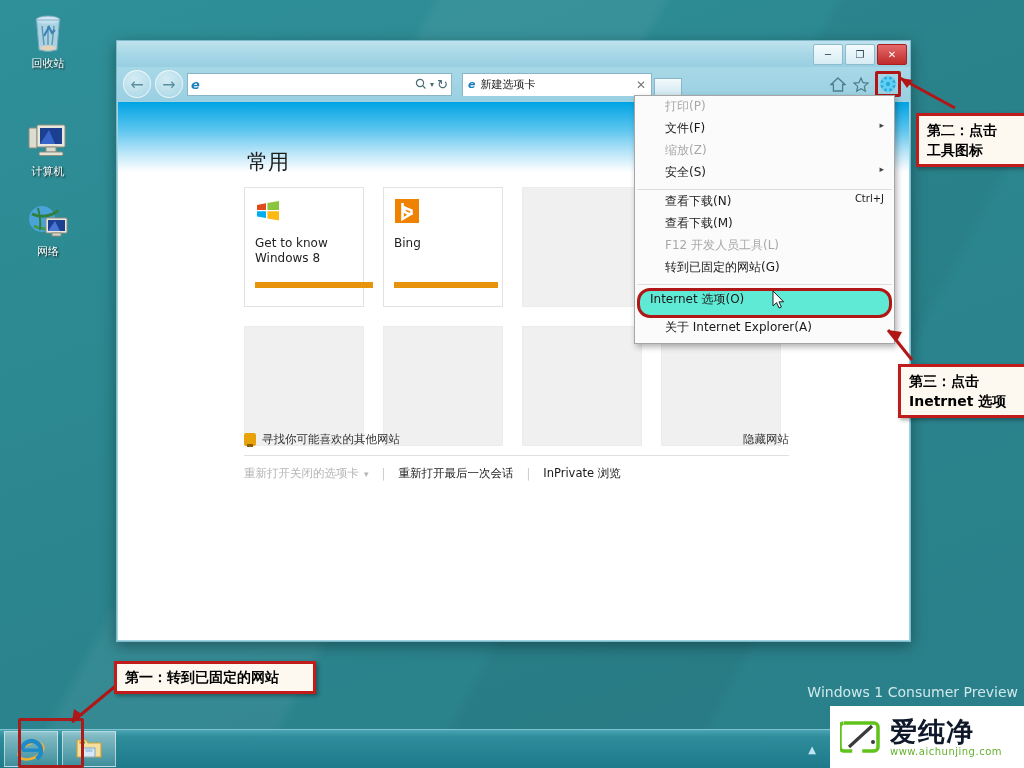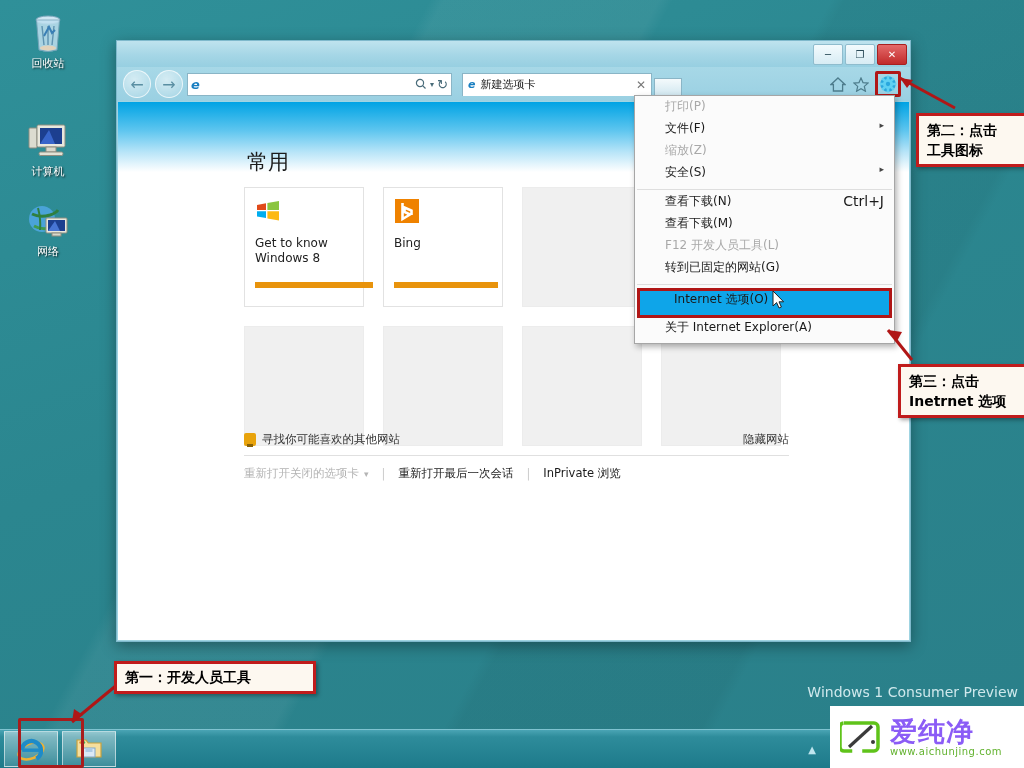--- a/index.html
+++ b/index.html
@@ -81,41 +81,41 @@
   #links-row2 .dis{color:#b4b4b4;font-family:Liberation Serif, serif;}
   #links-row2 .sep{color:#ccc;margin:0 13px;}
   #links-row2 .en{color:#1a1a1a;}
   
   #gear-menu{position:absolute;left:634px;top:95px;width:259px;
     background:#fbfbfb;border:1px solid #a6a6a6;
     box-shadow:2px 3px 6px rgba(0,0,0,.3);padding:2px 0;z-index:40;}
   .mi{height:22px;display:flex;align-items:flex-start;padding:0 10px 0 30px;
     font-size:12px;color:#1a1a1a;position:relative;}
   .mi.dis{color:#a8a8a8;}
-  .mi .sc{margin-left:auto;font-size:14px;color:#1a1a1a;}
+  .mi .sc{margin-left:auto;font-size:10px;color:#1a1a1a;}
   .mi .arw{margin-left:auto;font-size:9px;color:#444;}
   .msep{height:1px;background:#dedede;margin:3px 2px;}
-  .mi.hl{border:3px solid #b01616;border-radius:0;height:24px;
-    background:#0ea5e9;margin:1px 2px;padding-left:34px;}
+  .mi.hl{border:3px solid #b01616;border-radius:13px;height:24px;
+    background:#5eead4;margin:1px 2px;padding-left:10px;}
   #cursor{position:absolute;left:772px;top:290px;width:13px;height:19px;z-index:55;}
   
   .anno{position:absolute;background:#fdf8f0;border:3px solid #c01c1c;
     box-shadow:2px 2px 4px rgba(0,0,0,.35);z-index:60;
     padding:4px 8px;color:#000;font-weight:bold;line-height:20px;}
   #anno2{left:916px;top:113px;width:92px;font-size:14px;}
   #anno3{left:898px;top:364px;width:112px;font-size:14px;}
   #anno1{left:114px;top:661px;width:180px;font-size:14px;line-height:19px;}
   .anno .l2{display:block;}
   #arrows{position:absolute;inset:0;z-index:58;pointer-events:none;}
   
   #winpreview{position:absolute;right:6px;top:684px;color:#cfe8ec;font-size:14px;z-index:5;}
   #logo{position:absolute;right:0;top:706px;width:194px;height:62px;background:#fff;
     display:flex;align-items:center;gap:6px;padding-left:10px;box-sizing:border-box;z-index:30;}
   #logo .mark{width:44px;height:40px;flex:0 0 auto;}
-  #logo .zh{font-size:27px;color:#8b5cf6;font-weight:bold;letter-spacing:1px;line-height:28px;}
+  #logo .zh{font-size:27px;color:#0f172a;font-weight:bold;letter-spacing:1px;line-height:28px;}
   #logo .url{font-size:10px;color:#62b22e;letter-spacing:.5px;}
   
   #taskbar{position:absolute;left:0;bottom:0;width:1024px;height:38px;z-index:25;
     background:linear-gradient(180deg,#4aa4b4 0%,#2e8c9b 18%,#1d7a8a 100%);
     border-top:1px solid #7fc3d0;display:flex;align-items:center;}
   .tbitem{width:52px;height:34px;margin-left:4px;border:1px solid rgba(255,255,255,.55);
     background:linear-gradient(180deg,rgba(255,255,255,.42),rgba(255,255,255,.14));
     display:flex;align-items:center;justify-content:center;}
   #tb-hl{position:absolute;left:18px;bottom:0px;width:60px;height:44px;
     border:3px solid #a81c1c;border-radius:2px;z-index:35;}
@@ -336,21 +336,21 @@
 
 <div class="anno" id="anno2">
   <span class="l2">第二：点击</span>
   <span class="l2">工具图标</span>
 </div>
 <div class="anno" id="anno3">
   <span class="l2">第三：点击</span>
   <span class="l2">Inetrnet 选项</span>
 </div>
 <div class="anno" id="anno1">
-  <span class="l2">第一：开发人员工具</span>
+  <span class="l2">第一：转到已固定的网站</span>
 </div>
 
 <div id="winpreview">Windows 1 Consumer Preview</div>
 <div id="logo">
   <svg class="mark" viewBox="0 0 44 40">
     <path d="M4 6 H34 a4 4 0 0 1 4 4 V30 a4 4 0 0 1 -4 4 H4 a4 4 0 0 1 -4 -4 V10 a4 4 0 0 1 4 -4 Z" fill="none" stroke="#5fc31a" stroke-width="3.5" stroke-dasharray="74 10 40 10"></path>
     <line x1="9" y1="30" x2="32" y2="9" stroke="#3b3b3b" stroke-width="3.2"></line>
     <circle cx="33" cy="25" r="2" fill="#3b3b3b"></circle>
   </svg>
   <div>

